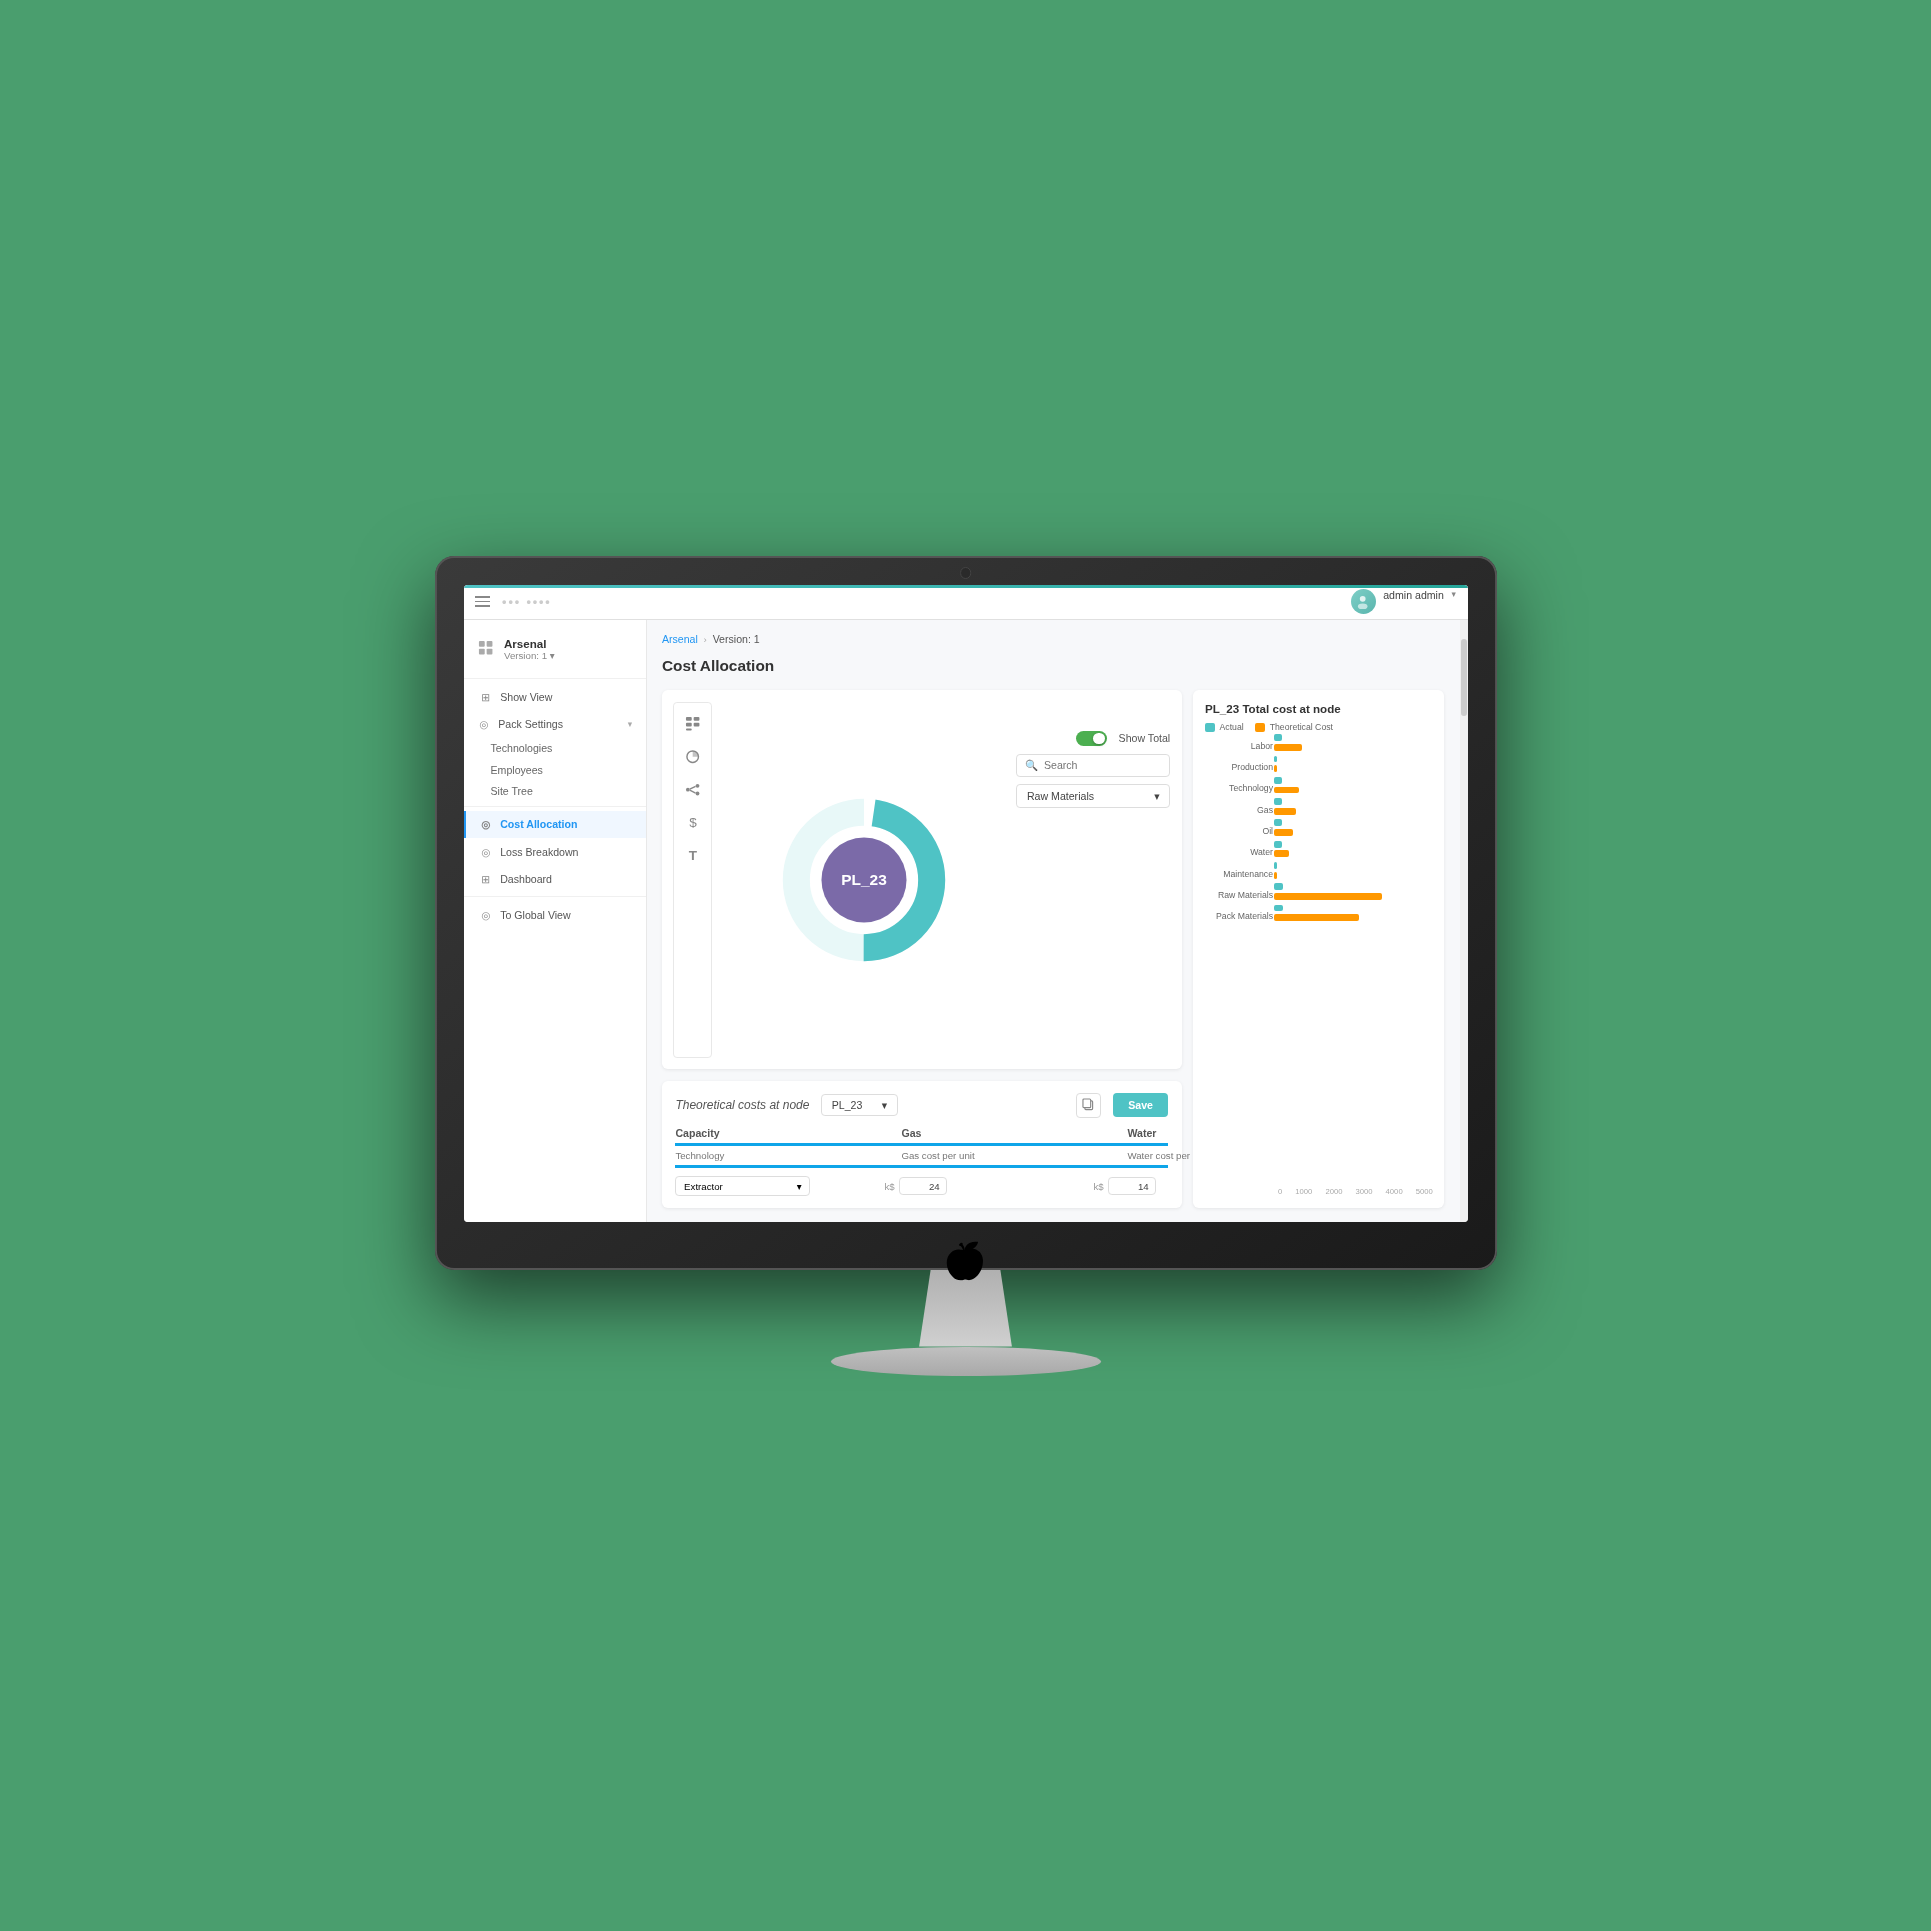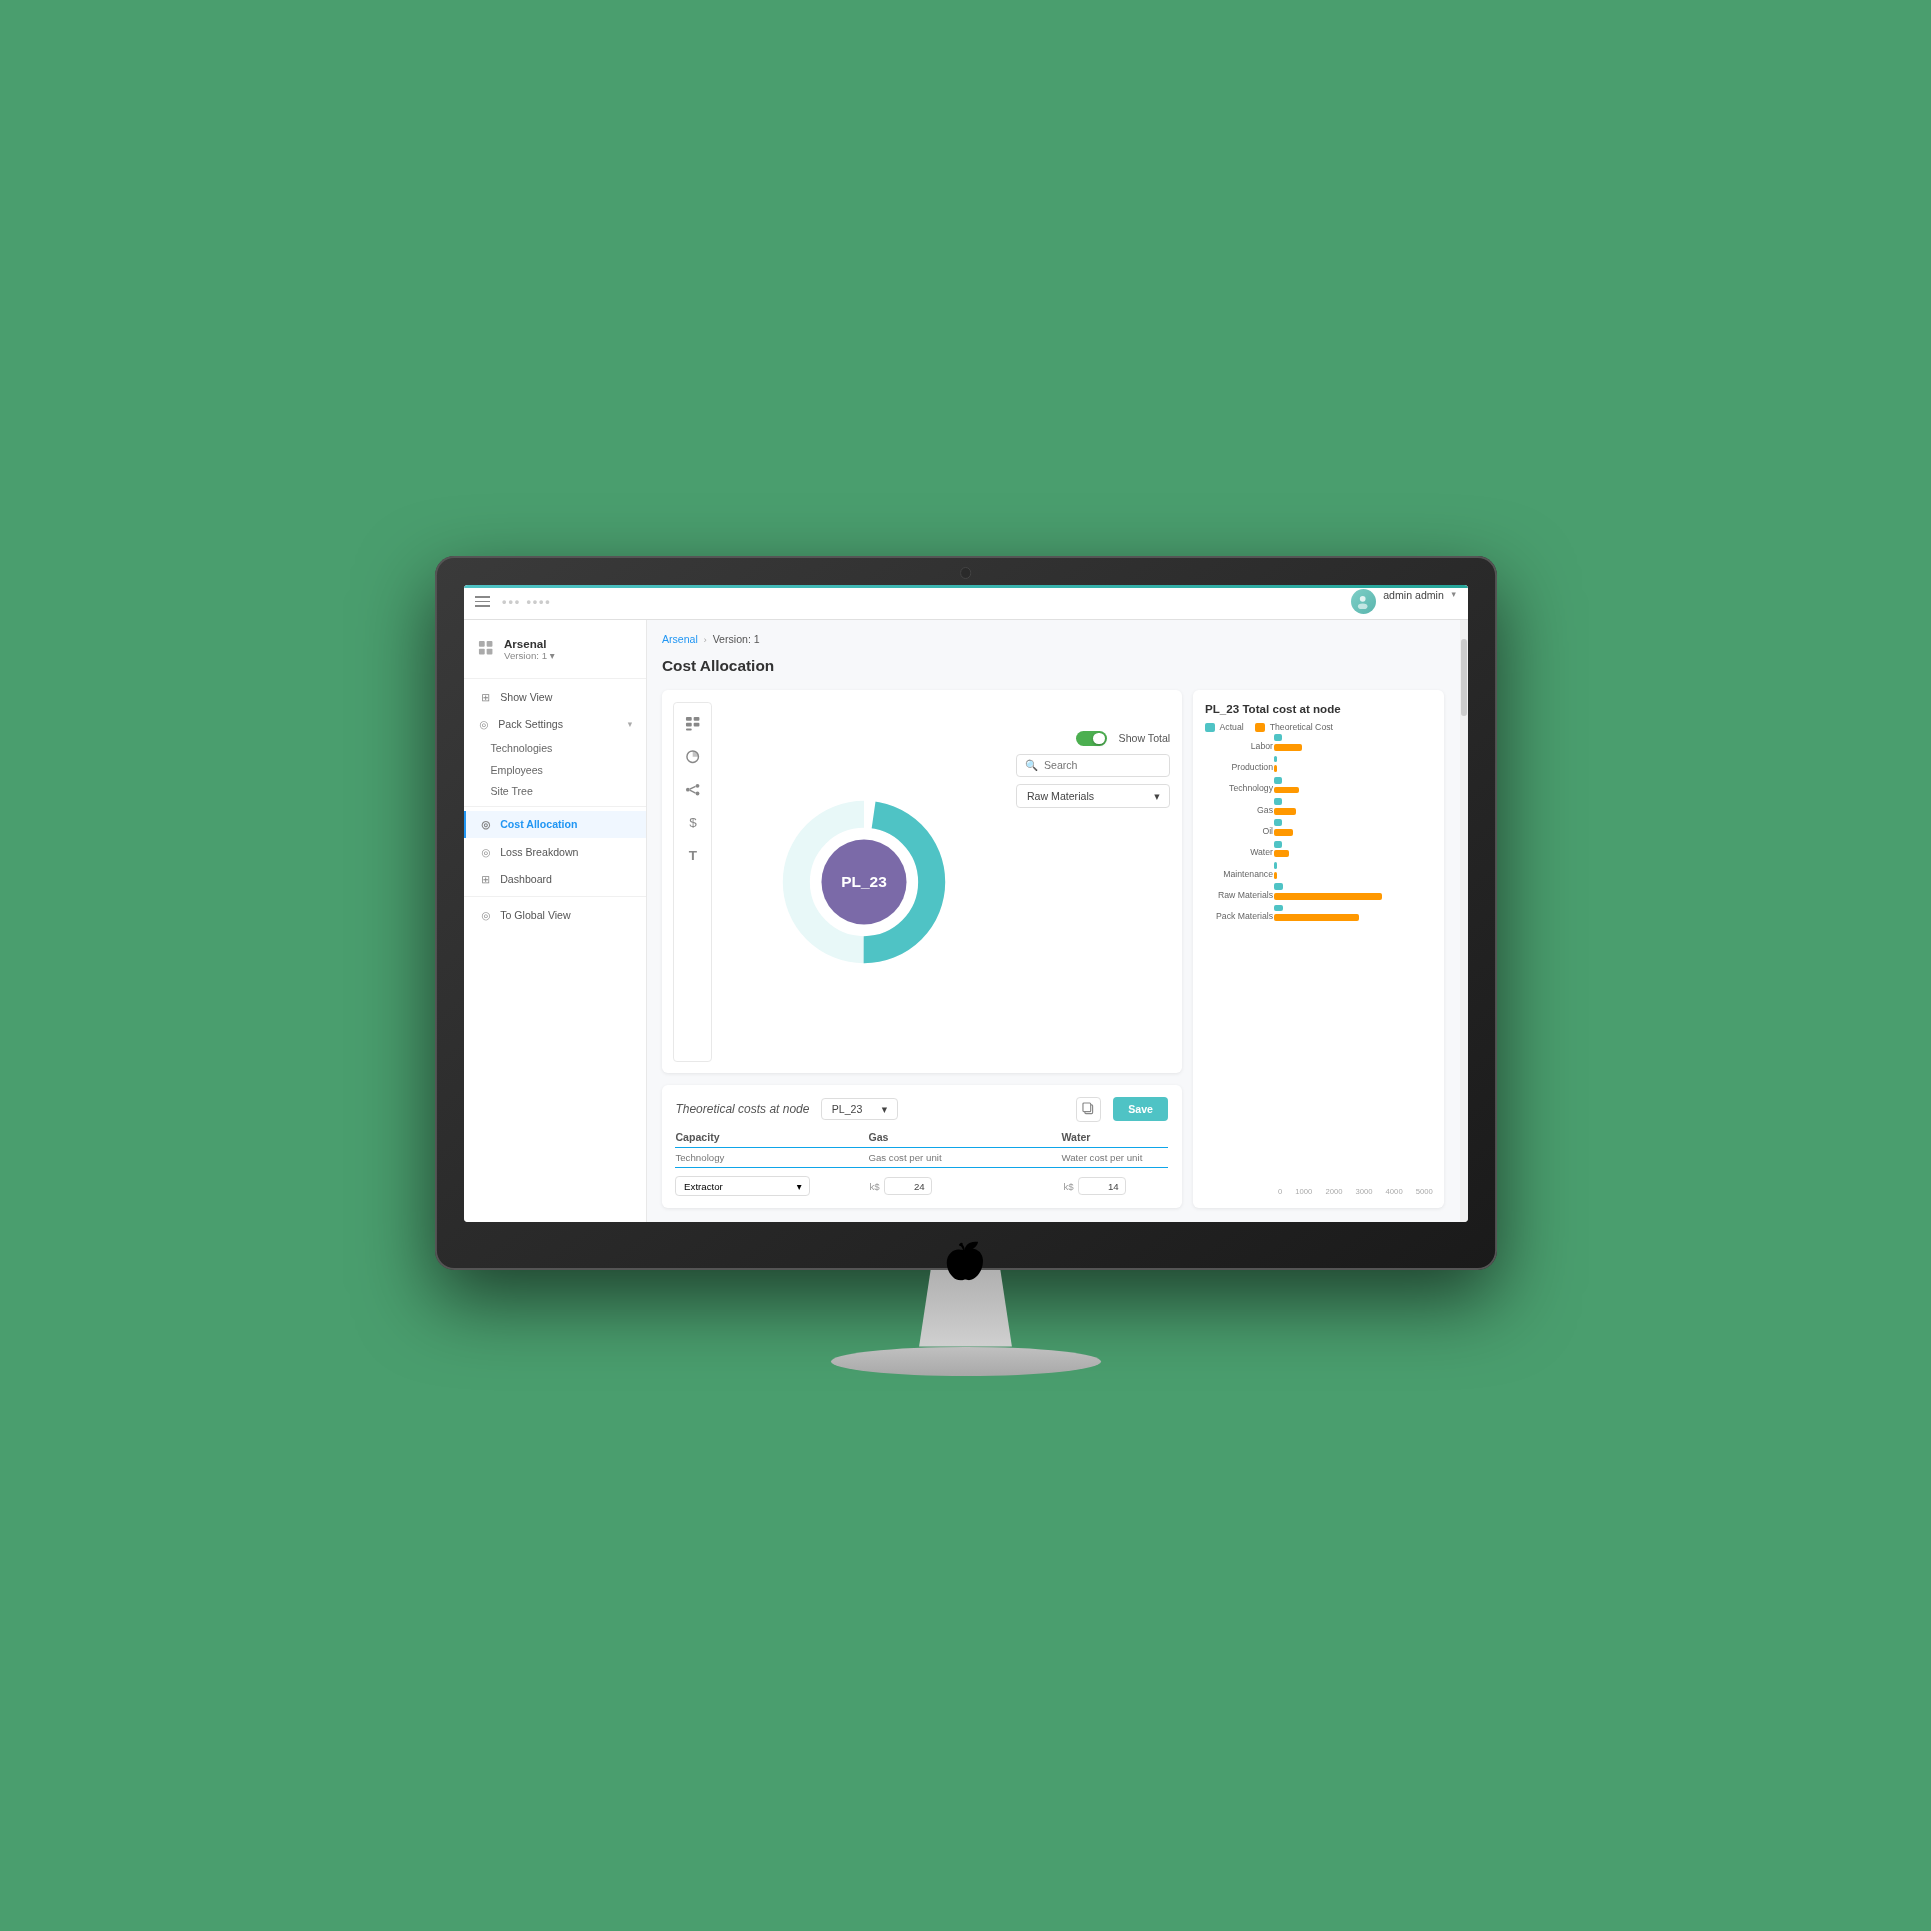--- a/index.html
+++ b/index.html
@@ -466,33 +466,34 @@
       border: none;
       border-radius: 3.9px;
       padding: 5.8px 15.4px;
       font-size: 10.6px;
       font-weight: 600;
       cursor: pointer;
     }
     .table-header {
       display: grid;
       grid-template-columns: 193px 193px 193px 1fr;
-      border-bottom: 1px solid #0ea5e9;
+      border-bottom: 3px solid #0ea5e9;
       padding-bottom: 3.9px;
       margin-bottom: 3.9px;
+      gap: 33px;
     }
     .table-header-cell {
       font-size: 10.6px;
       font-weight: 600;
       color: #555;
     }
     .table-row-data {
       display: grid;
       grid-template-columns: 193px 193px 193px 1fr;
-      gap: 1px;
+      gap: 16px;
       align-items: center;
     }
     .table-cell {
       font-size: 9.7px;
       color: #777;
     }
     .tech-select {
       display: flex;
       align-items: center;
       justify-content: space-between;

